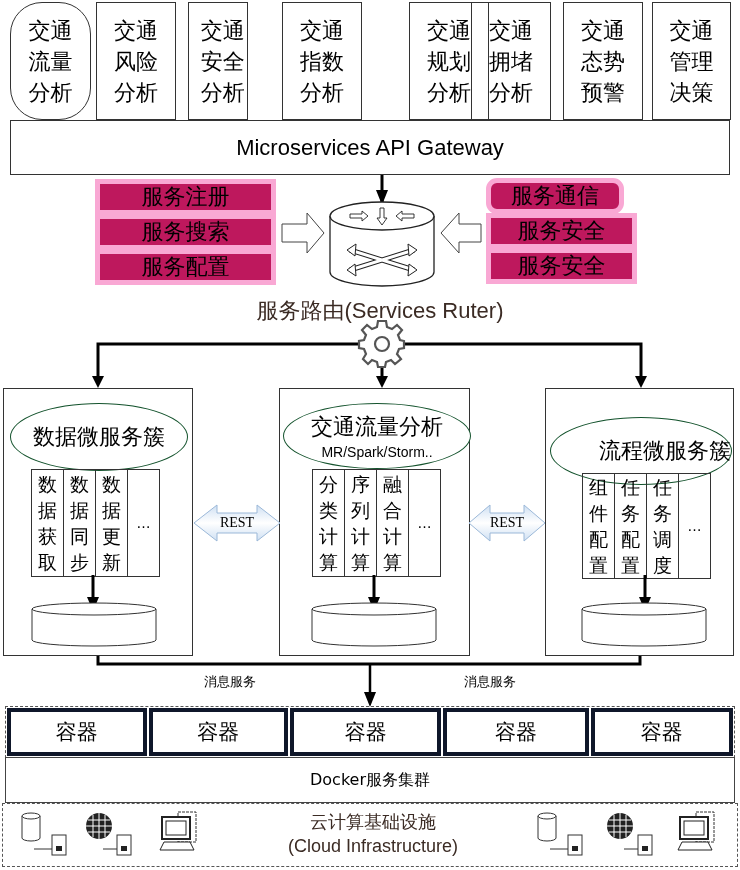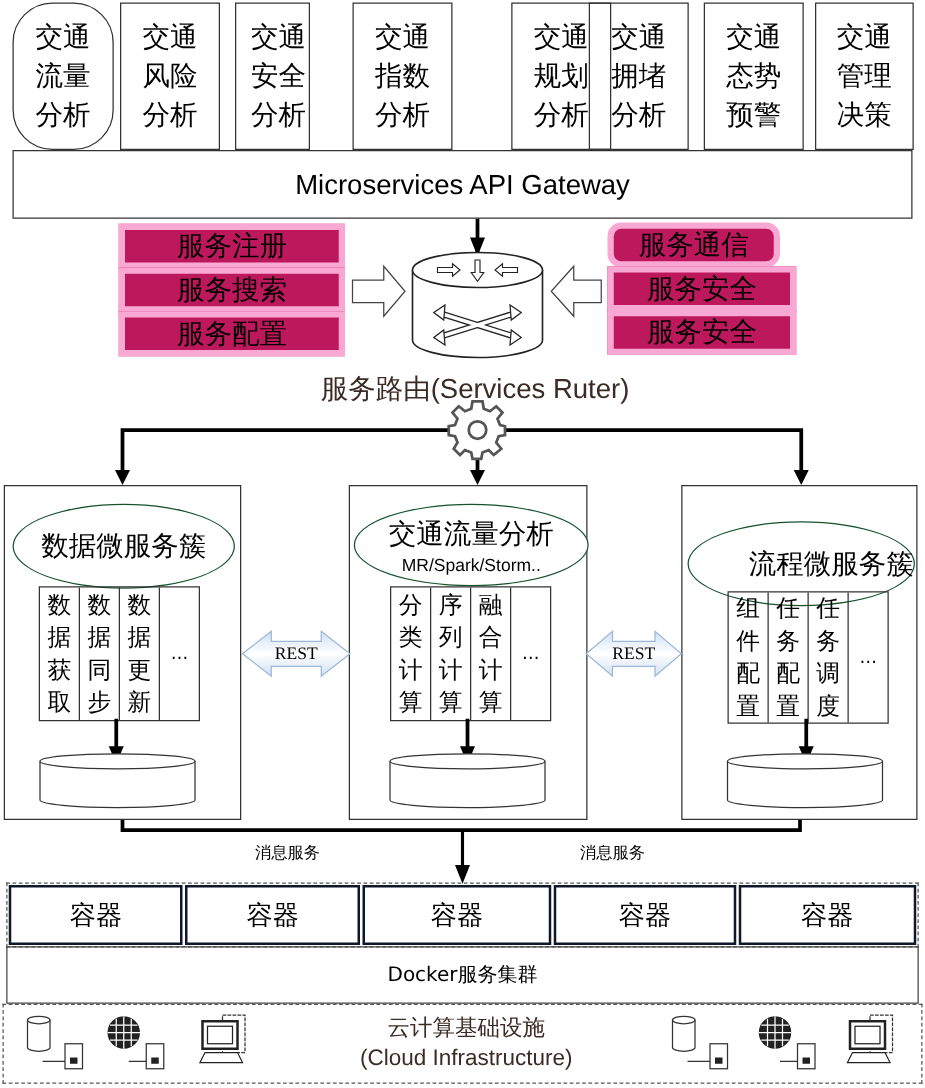--- a/index.html
+++ b/index.html
@@ -21,21 +21,21 @@
              display:flex; flex-direction:column; align-items:center; justify-content:center; }
   .ellipse .t { font-size:22px; }
   .ellipse .s { font-size:14px; font-family:"Liberation Sans",sans-serif; margin-top:2px; }
   .cols { position:absolute; display:flex; border:1px solid #333; }
   .col { width:31px; border-right:1px solid #333; font-size:19px; line-height:26px;
          text-align:center; display:flex; flex-direction:column; justify-content:center; }
   .col:last-child { border-right:none; }
   .col.more { font-size:14px; }
   .udu { position:absolute; font-family:"Liberation Serif",serif; font-size:19px; }
   .container-row { left:5px; top:706px; width:730px; height:52px; border:1px dashed #555; display:flex; }
-  .ctn { border:2px solid #0f172a; margin:1px; display:flex; align-items:center; justify-content:center;
+  .ctn { border:4px solid #0f172a; margin:1px; display:flex; align-items:center; justify-content:center;
          font-size:21px; }
   .docker { left:5px; top:757px; width:730px; height:46px; border:1px solid #444;
             display:flex; align-items:center; justify-content:center; font-size:16px; }
   .infra { left:2px; top:803px; width:736px; height:64px; border:1px dashed #555; }
   .infra-label { position:absolute; left:260px; top:6px; width:220px; text-align:center;
                  font-size:18px; line-height:24px; color:#3b2b24; font-family:Liberation Sans, sans-serif; }
   svg { position:absolute; left:0; top:0; overflow:visible; }
 </style>
 </head>
 <body>

